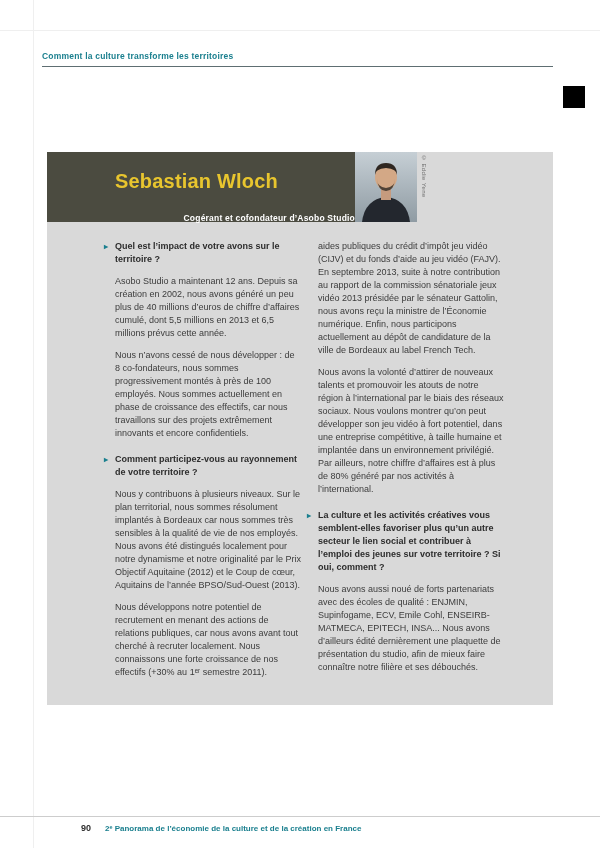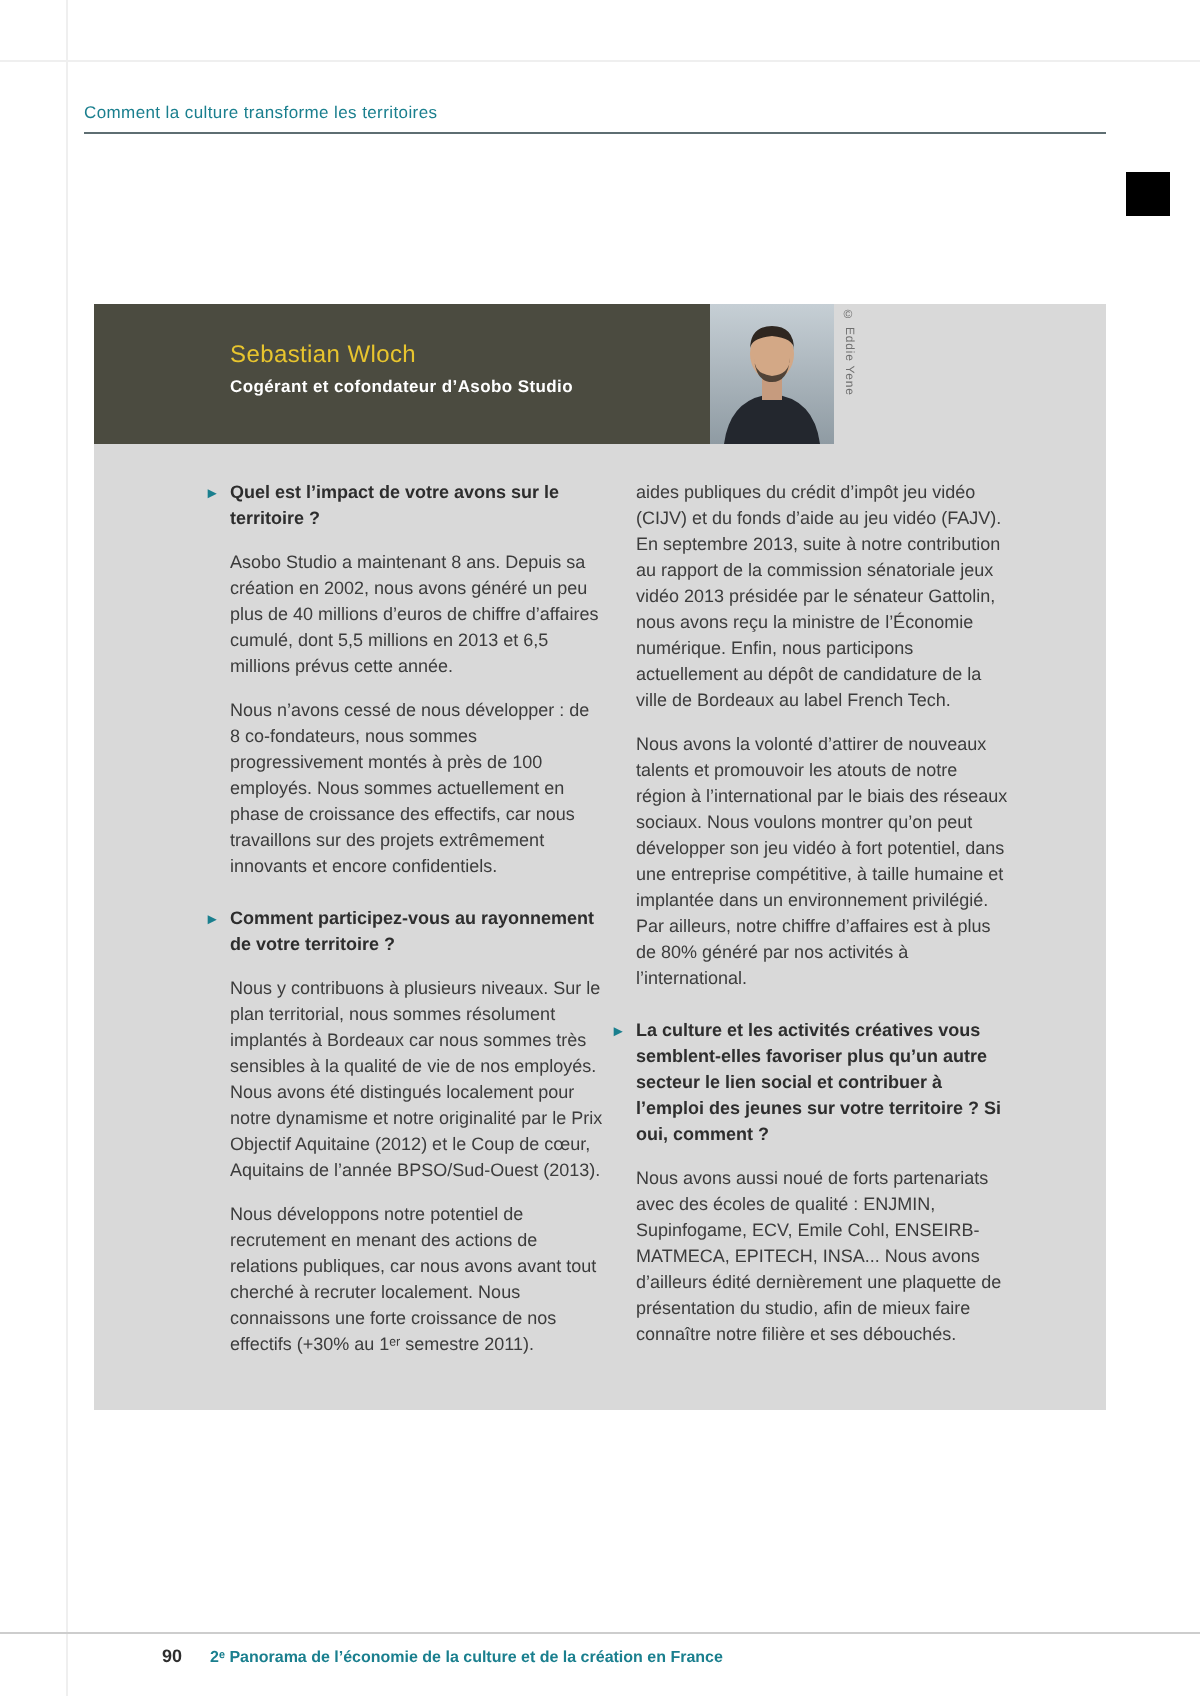--- a/index.html
+++ b/index.html
@@ -5,32 +5,32 @@
   * { margin:0; padding:0; box-sizing:border-box; }
   html, body { background:#ffffff; }
   body { font-family:"Liberation Sans", sans-serif; }
 
   .page { position:relative; width:600px; height:848px; margin:0 auto; background:#fff; overflow:hidden; }
 
   .guide-v { position:absolute; left:33px; top:0; width:1px; height:848px; background:#efefef; }
   .guide-h { position:absolute; left:0; top:30px; width:600px; height:1px; background:#efefef; }
 
   .running-header { position:absolute; left:42px; top:51px; width:511px; }
-  .running-title { font-size:8.5px; font-weight:normal; color:var(--accent-teal,#1a7f8e); letter-spacing:.2px; }
+  .running-title { font-size:8.5px; font-weight:bold; color:var(--accent-teal,#1a7f8e); letter-spacing:.2px; }
   .running-rule { margin-top:5px; height:1px; background:#5e6e72; }
 
   .corner-square { position:absolute; top:86px; right:15px; width:22px; height:22px; background:#000; }
 
   .card { position:absolute; left:47px; top:152px; width:506px; background:var(--card-bg,#d9d9d9); padding-bottom:26px; }
 
   .band-row { position:relative; height:70px; }
   .band { position:absolute; left:0; top:0; width:370px; height:70px; background:var(--band-bg,#4b4b40); display:flex; }
   .band-text { flex:1; padding:18px 0 0 68px; }
-  .person-name { font-size:12px; font-weight:normal; color:var(--name-yellow,#e8c52e); letter-spacing:.2px; }
-  .person-role { margin-top:4px; font-size:8.5px; font-weight:bold; color:#ffffff; letter-spacing:.2px; }
+  .person-name { font-size:20px; font-weight:bold; color:var(--name-yellow,#e8c52e); letter-spacing:.2px; }
+  .person-role { margin-top:20px; font-size:8.5px; font-weight:bold; color:#ffffff; letter-spacing:.2px;text-align:right; }
   .photo { width:62px; height:70px; flex:none; }
   .photo svg { display:block; }
   .credit { position:absolute; left:374px; top:3px; writing-mode:vertical-rl; font-size:6px; color:#6f6f6f; letter-spacing:.4px; }
 
   .columns { display:flex; gap:16px; padding:18px 48px 0 68px; }
   .col { width:187px; flex:none; }
   .block { position:relative; font-size:9px; line-height:13px; color:#3c3c3c; }
   .block + .block { margin-top:9px; }
   .block.question { font-weight:bold; color:#2d2d2d; margin-top:13px; }
   .col .block:first-child { margin-top:0; }
@@ -79,21 +79,21 @@
             <path d="M22 27 Q23 39 31 39 Q39 39 40 27 Q40 35 31 36 Q22 35 22 27" fill="#3a3129" opacity="0.85"></path>
           </svg>
         </div>
       </div>
       <div class="credit">© Eddie Yene</div>
     </div>
 
     <div class="columns">
       <div class="col">
           <div class="block question"><span class="arrow">▸</span><span>Quel est l’impact de votre avons sur le territoire ?</span></div>
-          <div class="block answer">Asobo Studio a maintenant 8 ans. Depuis sa création en 2002, nous avons généré un peu plus de 40 millions d’euros de chiffre d’affaires cumulé, dont 5,5 millions en 2013 et 6,5 millions prévus cette année.</div>
+          <div class="block answer">Asobo Studio a maintenant 12 ans. Depuis sa création en 2002, nous avons généré un peu plus de 40 millions d’euros de chiffre d’affaires cumulé, dont 5,5 millions en 2013 et 6,5 millions prévus cette année.</div>
           <div class="block answer">Nous n’avons cessé de nous développer : de 8 co-fondateurs, nous sommes progressivement montés à près de 100 employés. Nous sommes actuellement en phase de croissance des effectifs, car nous travaillons sur des projets extrêmement innovants et encore confidentiels.</div>
           <div class="block question"><span class="arrow">▸</span><span>Comment participez-vous au rayonnement de votre territoire ?</span></div>
           <div class="block answer">Nous y contribuons à plusieurs niveaux. Sur le plan territorial, nous sommes résolument implantés à Bordeaux car nous sommes très sensibles à la qualité de vie de nos employés. Nous avons été distingués localement pour notre dynamisme et notre originalité par le Prix Objectif Aquitaine (2012) et le Coup de cœur, Aquitains de l’année BPSO/Sud-Ouest (2013).</div>
           <div class="block answer">Nous développons notre potentiel de recrutement en menant des actions de relations publiques, car nous avons avant tout cherché à recruter localement. Nous connaissons une forte croissance de nos effectifs (+30% au 1ᵉʳ semestre 2011).</div>
         </div>
       <div class="col">
           <div class="block answer">aides publiques du crédit d’impôt jeu vidéo (CIJV) et du fonds d’aide au jeu vidéo (FAJV). En septembre 2013, suite à notre contribution au rapport de la commission sénatoriale jeux vidéo 2013 présidée par le sénateur Gattolin, nous avons reçu la ministre de l’Économie numérique. Enfin, nous participons actuellement au dépôt de candidature de la ville de Bordeaux au label French Tech.</div>
           <div class="block answer">Nous avons la volonté d’attirer de nouveaux talents et promouvoir les atouts de notre région à l’international par le biais des réseaux sociaux. Nous voulons montrer qu’on peut développer son jeu vidéo à fort potentiel, dans une entreprise compétitive, à taille humaine et implantée dans un environnement privilégié. Par ailleurs, notre chiffre d’affaires est à plus de 80% généré par nos activités à l’international.</div>
           <div class="block question"><span class="arrow">▸</span><span>La culture et les activités créatives vous semblent-elles favoriser plus qu’un autre secteur le lien social et contribuer à l’emploi des jeunes sur votre territoire ? Si oui, comment ?</span></div>
           <div class="block answer">Nous avons aussi noué de forts partenariats avec des écoles de qualité : ENJMIN, Supinfogame, ECV, Emile Cohl, ENSEIRB-MATMECA, EPITECH, INSA... Nous avons d’ailleurs édité dernièrement une plaquette de présentation du studio, afin de mieux faire connaître notre filière et ses débouchés.</div>

